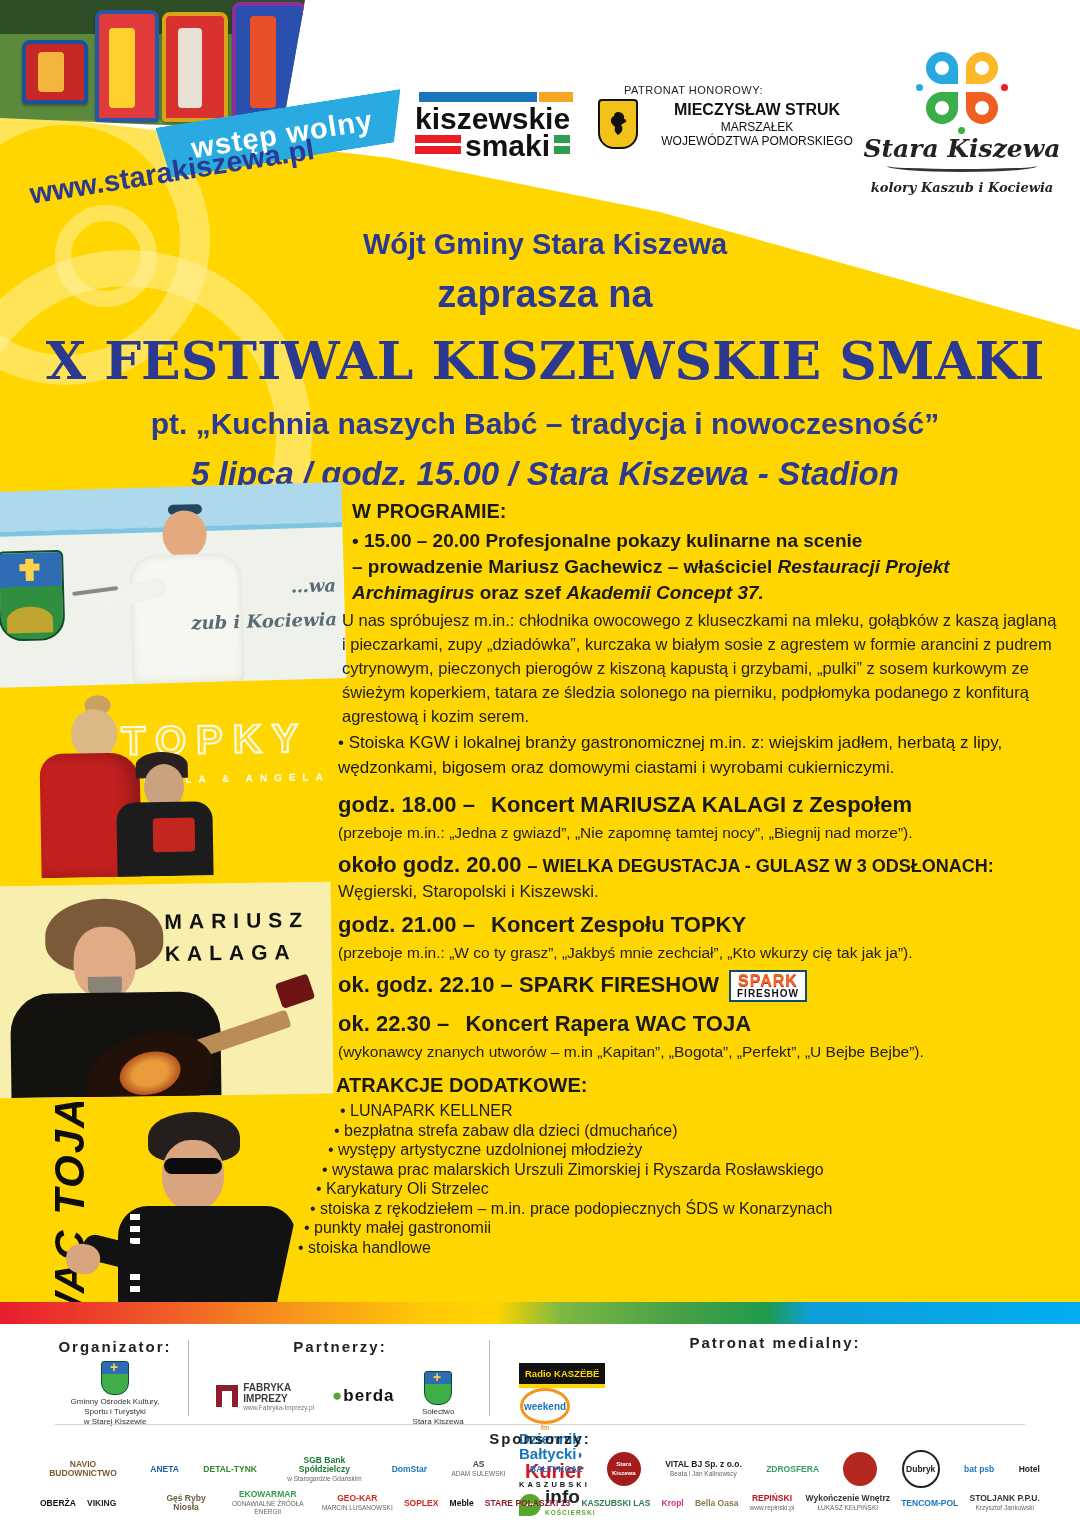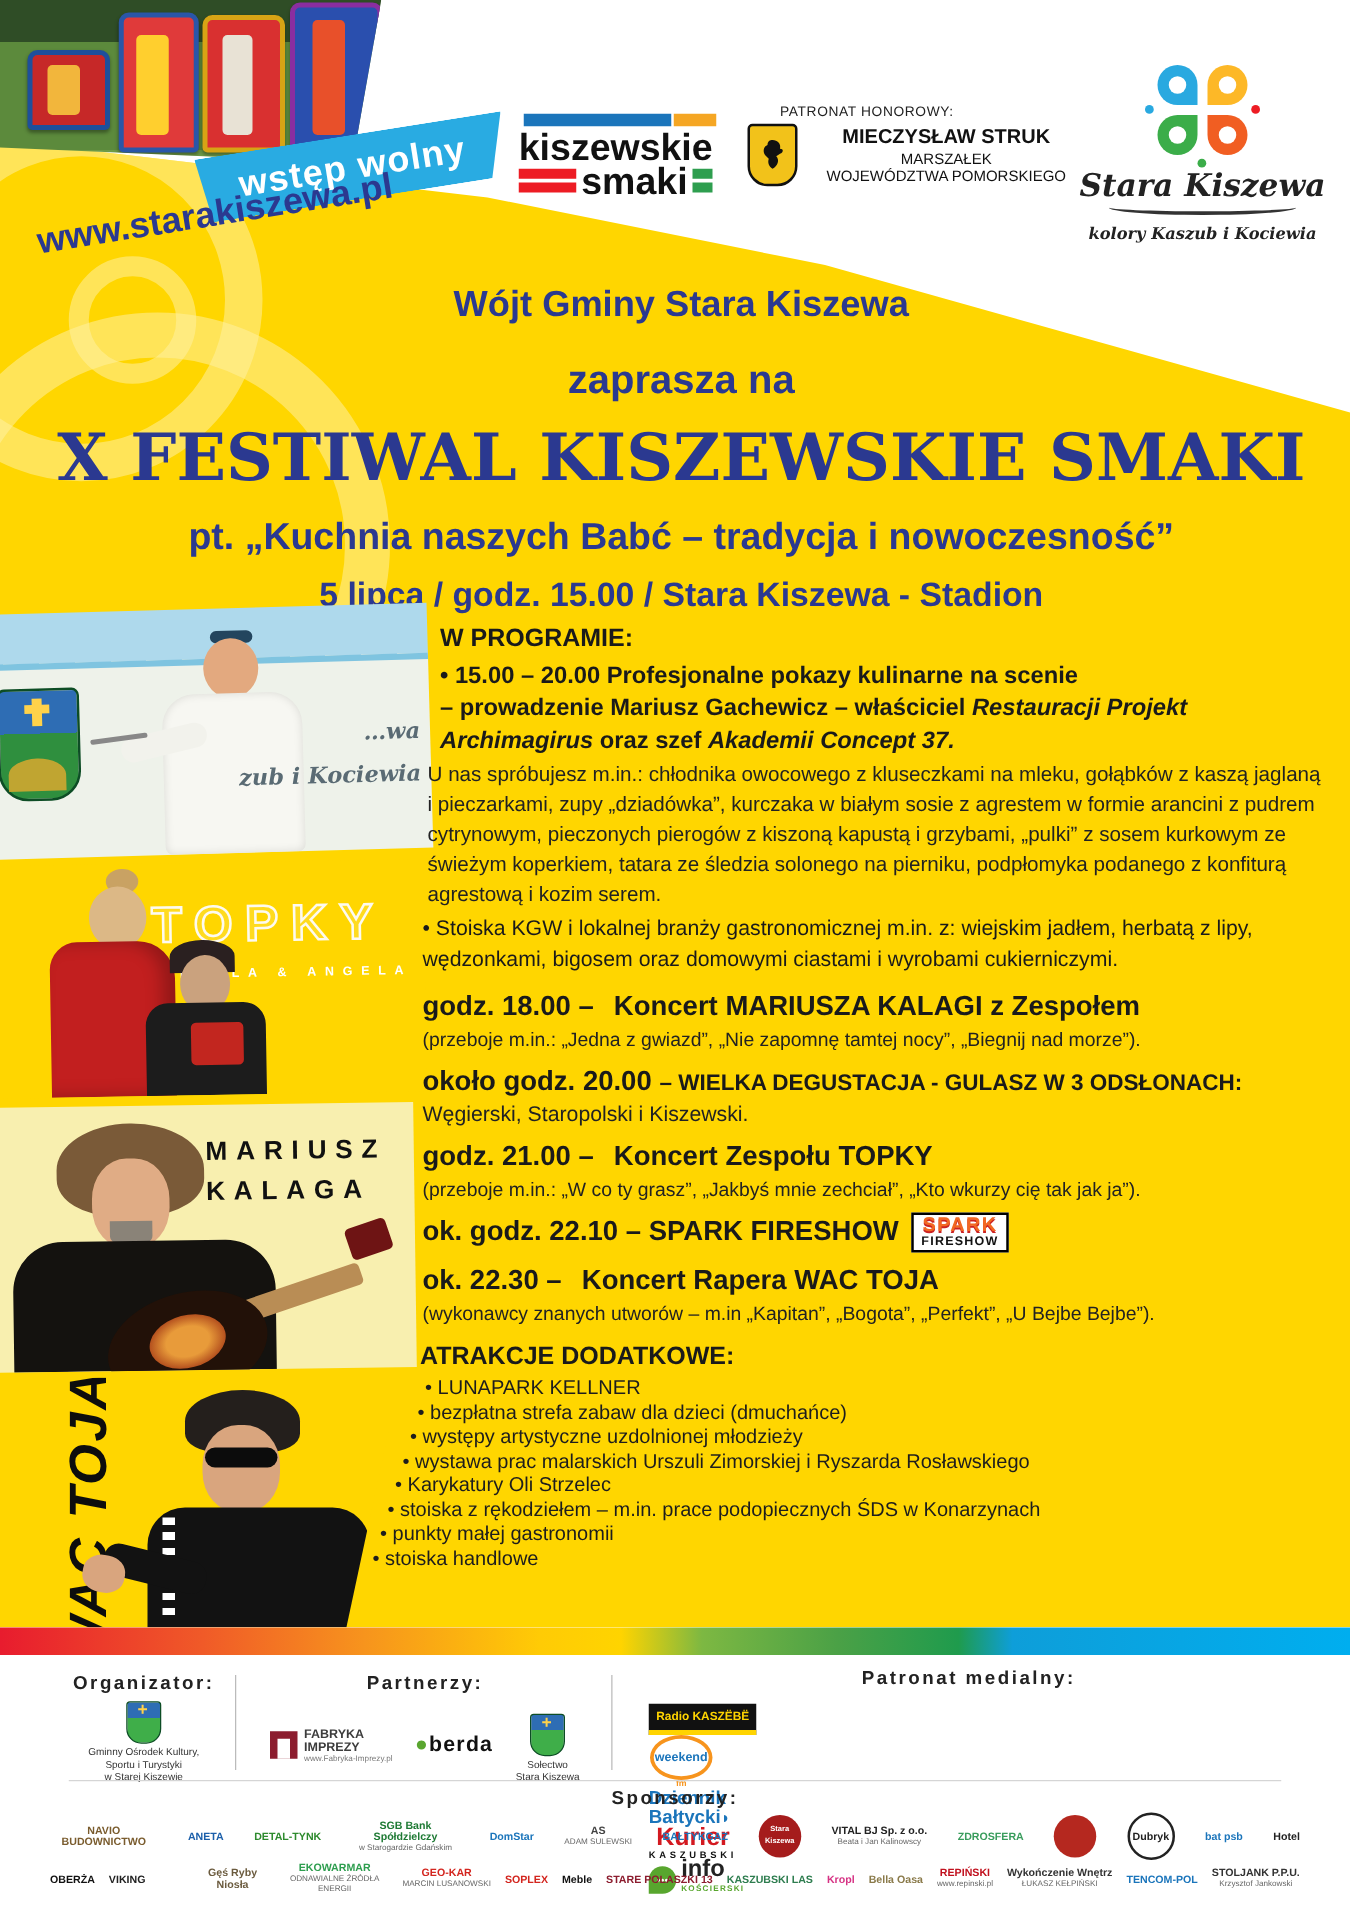--- a/index.html
+++ b/index.html
@@ -62,24 +62,24 @@
   .dot{position:absolute;border-radius:50%;width:7px;height:7px;}
   .d1{background:#29A9E0;left:-8px;top:34px;}
   .d2{background:#ED1C24;right:-8px;top:34px;}
   .d3{background:#3BAD49;left:34px;bottom:-8px;}
   .sk-name{font-family:"DejaVu Serif",serif;font-style:italic;font-weight:bold;font-size:25px;color:#222;margin-top:8px;}
   .sk-swoosh{width:150px;height:6px;border-bottom:3px solid #333;border-radius:0 0 100% 100%/0 0 12px 12px;margin:0 auto;}
   .sk-tagline{font-family:"DejaVu Serif",serif;font-style:italic;font-weight:bold;font-size:13px;color:#222;margin-top:8px;}
   
   .title-block{position:absolute;left:40px;top:228px;width:1010px;text-align:center;color:#2B3990;}
   .t-line1{font-size:29px;font-weight:bold;}
-  .t-line2{font-size:32px;font-weight:bold;margin-top:24px;}
+  .t-line2{font-size:38px;font-weight:bold;margin-top:12px;}
   .t-main{font-family:"DejaVu Serif",serif;font-weight:bold;font-size:52px;letter-spacing:0px;margin-top:14px;white-space:nowrap;}
   .t-sub{font-size:30px;font-weight:bold;margin-top:16px;}
-  .t-when{font-size:27px;font-weight:bold;margin-top:14px;}
+  .t-when{font-size:33px;font-weight:bold;margin-top:14px;font-style:italic;}
   
   .card{position:absolute;overflow:hidden;}
   .card-chef{left:-8px;top:487px;width:352px;height:196px;transform:rotate(-1.6deg);
     background:linear-gradient(#aed9ec 0 40px,#eef2ea 40px 100%);}
   .chef-frame{position:absolute;left:0;top:40px;right:0;bottom:0;border-top:5px solid #7fc4e0;}
   .chef-shield{position:absolute;left:6px;top:60px;width:62px;height:86px;border-radius:6px 6px 24px 24px;
     background:linear-gradient(#2e6db4 0 34px,#2f8f3e 34px 100%);border:2px solid #0d4d25;}
   .chef-cross{position:absolute;left:26px;top:6px;width:8px;height:22px;background:#ffd24a;}
   .chef-cross::after{content:"";position:absolute;left:-6px;top:5px;width:20px;height:7px;background:#ffd24a;}
   .wheat{position:absolute;bottom:6px;left:6px;width:46px;height:26px;border-radius:50% 50% 0 0;background:#d9a92f;opacity:.85;}
@@ -134,21 +134,21 @@
   .prog-body{font-size:16.5px;line-height:24px;margin:2px 0 2px 44px;color:#222;}
   .prog-b3,.prog-b4{font-size:17px;line-height:25px;margin-left:40px;}
   .sched{margin-top:10px;}
   .s-entry{margin:0 0 7px 40px;}
   .s-line{font-size:22px;font-weight:bold;line-height:30px;}
   .hl{background:#FFD600;padding:1px 10px 3px 10px;}
   .s-note{font-size:15.5px;line-height:21px;color:#222;margin-top:2px;}
   .s-rest{font-size:18px;font-weight:600;}
   .s-note2{font-size:17px;line-height:22px;color:#222;}
   .spark{display:inline-flex;flex-direction:column;align-items:center;vertical-align:middle;
-    border:2px solid #000000;background:#fff;padding:1px 6px;margin-left:10px;line-height:1;}
+    border:2px solid #0c4a6e;background:#fff;padding:1px 6px;margin-left:10px;line-height:1;}
   .spark-top{font-weight:900;font-size:16px;color:#f26822;text-shadow:0 1px 0 #c22;letter-spacing:1px;}
   .spark-bot{font-weight:900;font-size:10px;color:#111;letter-spacing:1px;}
   .attr{margin-top:12px;}
   .attr-head{font-weight:bold;font-size:20px;margin-left:38px;margin-bottom:4px;}
   .attr-list div{font-size:16px;line-height:19.5px;color:#1d1d1d;}
   .attr-list div:nth-child(1){padding-left:42px;}
   .attr-list div:nth-child(2){padding-left:36px;}
   .attr-list div:nth-child(3){padding-left:30px;}
   .attr-list div:nth-child(4){padding-left:24px;}
   .attr-list div:nth-child(5){padding-left:18px;}

